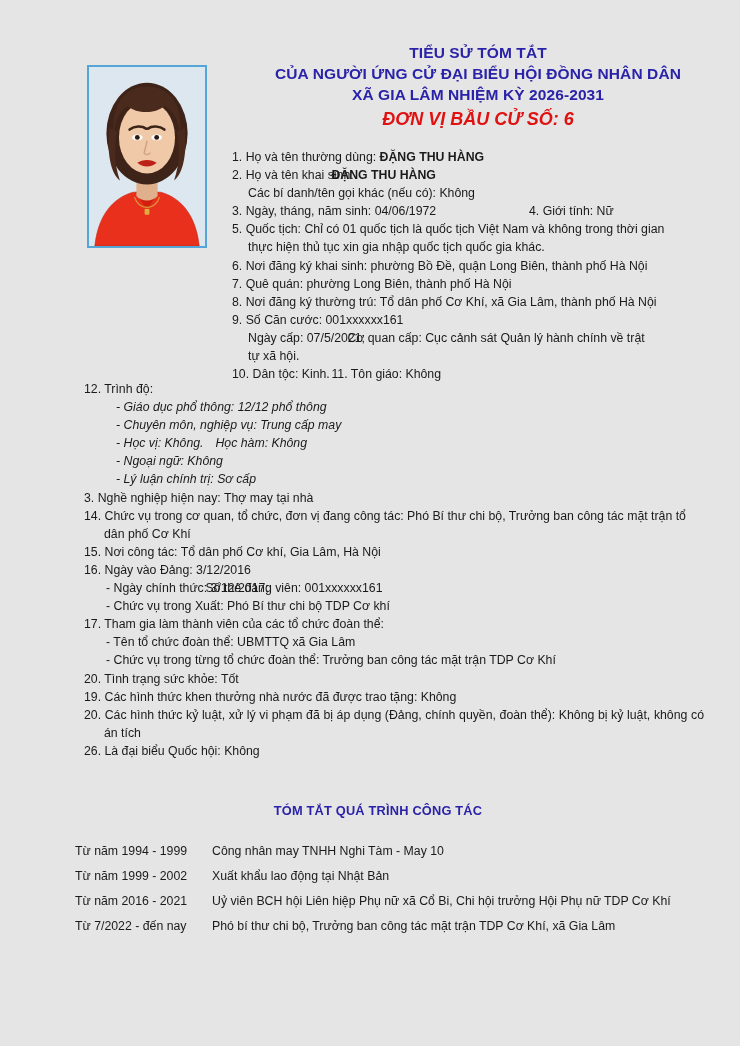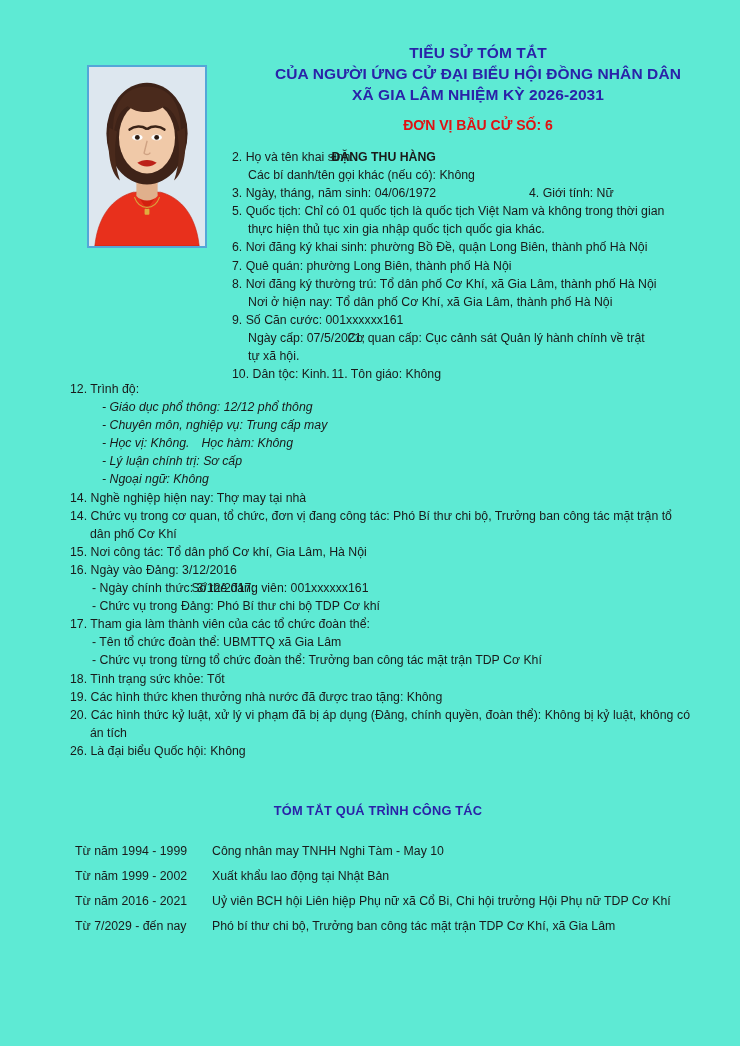--- a/index.html
+++ b/index.html
@@ -13,21 +13,21 @@
     position: relative;
     font-family: "Liberation Sans", sans-serif;
     color: #1a1a1a;
     overflow: hidden;
   }
 
   .page {
     position: relative;
     width: 740px;
     height: 1046px;
-    background: #5eead4;
+    background: #e5e5e5;
   }
 
   
   .title-block {
     position: absolute;
     left: 228px;
     top: 42px;
     width: 500px;
     text-align: center;
   }
@@ -35,24 +35,25 @@
     color: #2a22a8;
     font-weight: bold;
     font-size: 15.5px;
     line-height: 21px;
     letter-spacing: 0.1px;
     white-space: nowrap;
   }
   .subtitle-line {
     color: #e01111;
     font-weight: bold;
-    font-size: 14px;
+    font-size: 18px;
     line-height: 21px;
-    margin-top: 10px;
-    white-space: nowrap;
+    margin-top: 4px;
+    white-space: nowrap;
+    font-style: italic;
   }
 
   
   .photo-frame {
     position: absolute;
     left: 87px;
     top: 65px;
     width: 120px;
     height: 183px;
     border: 2px solid #54a6d8;
@@ -64,21 +65,21 @@
 
   
   .body-right {
     position: absolute;
     left: 232px;
     top: 148px;
     width: 455px;
   }
   .body-full {
     position: absolute;
-    left: 70px;
+    left: 84px;
     top: 380px;
     width: 620px;
   }
   .line {
     font-size: 12.3px;
     line-height: 18.1px;
     color: #1a1a1a;
     white-space: nowrap;
   }
   .line.wrap { white-space: normal; }
@@ -168,70 +169,73 @@
 
       <path d="M50 98 C55 94 65 94 70 98 C65 103 55 103 50 98 Z" fill="#bc2018"></path>
 
       <path d="M47 133 C52 147 68 147 73 133" stroke="#d8a23c" stroke-width="1.2" fill="none"></path>
       <rect x="57.5" y="145" width="5" height="6" rx="1" fill="#e0ac3e"></rect>
     </svg>
   </div>
 
   <div class="body-right">
     <div class="line">
+      <span>1. Họ và tên thường dùng:</span>
+      <span class="bold">ĐẶNG THU HÀNG</span>
+    </div>
+    <div class="line">
       <span class="tab-c">2. Họ và tên khai sinh:</span>
       <span class="bold">ĐẶNG THU HÀNG</span>
     </div>
     <div class="line ind1">Các bí danh/tên gọi khác (nếu có): Không</div>
     <div class="line">
       <span>3. Ngày, tháng, năm sinh: 04/06/1972</span>
       <span class="tab-b"></span>
       <span>4. Giới tính: Nữ</span>
     </div>
     <div class="line">5. Quốc tịch: Chỉ có 01 quốc tịch là quốc tịch Việt Nam và không trong thời gian</div>
     <div class="line ind1">thực hiện thủ tục xin gia nhập quốc tịch quốc gia khác.</div>
     <div class="line">6. Nơi đăng ký khai sinh: phường Bồ Đề, quận Long Biên, thành phố Hà Nội</div>
     <div class="line">7. Quê quán:  phường Long Biên, thành phố Hà Nội</div>
     <div class="line">8. Nơi đăng ký thường trú: Tổ dân phố Cơ Khí, xã Gia Lâm, thành phố Hà Nội</div>
-    <div class="line ind1">Nơi ở hiện nay: Tổ dân phố Cơ Khí, xã Gia Lâm, thành phố Hà Nội</div>
     <div class="line">9. Số Căn cước: 001xxxxxx161</div>
     <div class="line ind1">
       <span class="tab-c">Ngày cấp: 07/5/2021;</span>
       <span>Cơ quan cấp: Cục cảnh sát Quản lý hành chính về trật</span>
     </div>
     <div class="line ind1">tự xã hội.</div>
     <div class="line">
       <span class="tab-c">10. Dân tộc: Kinh.</span>
       <span>11. Tôn giáo: Không</span>
     </div>
   </div>
 
   <div class="body-full">
     <div class="line">12. Trình độ:</div>
     <div class="line ind3">- Giáo dục phổ thông: 12/12 phổ thông</div>
     <div class="line ind3">- Chuyên môn, nghiệp vụ: Trung cấp may</div>
     <div class="line ind3">
       <span class="tab-c">- Học vị: Không.</span>
       <span>Học hàm: Không</span>
     </div>
+    <div class="line ind3">- Ngoại ngữ: Không</div>
     <div class="line ind3">- Lý luận chính trị: Sơ cấp</div>
-    <div class="line ind3">- Ngoại ngữ: Không</div>
-    <div class="line">14. Nghề nghiệp hiện nay: Thợ may tại nhà</div>
+    <div class="line">3. Nghề nghiệp hiện nay: Thợ may tại nhà</div>
     <div class="line wrap hang2">14. Chức vụ trong cơ quan, tổ chức, đơn vị đang công tác: Phó Bí thư chi bộ, Trưởng ban công tác mặt trận tổ dân phố Cơ Khí</div>
     <div class="line">15. Nơi công tác: Tổ dân phố Cơ khí, Gia Lâm, Hà Nội</div>
     <div class="line">16. Ngày vào Đảng: 3/12/2016</div>
     <div class="line ind2">
       <span class="tab-c">- Ngày chính thức: 3/12/2017;</span>
       <span>Số thẻ đảng viên: 001xxxxxx161</span>
     </div>
-    <div class="line ind2">- Chức vụ trong Đảng: Phó Bí thư chi bộ TDP Cơ khí</div>
+    <div class="line ind2">- Chức vụ trong Xuất: Phó Bí thư chi bộ TDP Cơ khí</div>
     <div class="line">17. Tham gia làm thành viên của các tổ chức đoàn thể:</div>
     <div class="line ind2">- Tên tổ chức đoàn thể: UBMTTQ xã Gia Lâm</div>
     <div class="line ind2">- Chức vụ trong từng tổ chức đoàn thể: Trưởng ban công tác mặt trận TDP Cơ Khí</div>
-    <div class="line">18. Tình trạng sức khỏe: Tốt</div>
+    <div class="line">20. Tình trạng sức khỏe: Tốt</div>
     <div class="line">19. Các hình thức khen thưởng nhà nước đã được trao tặng: Không</div>
     <div class="line justify hang2">20. Các hình thức kỷ luật, xử lý vi phạm đã bị áp dụng (Đảng, chính quyền, đoàn thể): Không bị kỷ luật, không có án tích</div>
     <div class="line">26. Là đại biểu Quốc hội: Không</div>
   </div>
 
   <div class="work-heading">TÓM TẮT QUÁ TRÌNH CÔNG TÁC</div>
   <table class="work-table">
     <tbody>
       <tr>
         <td class="period">Từ năm 1994 - 1999</td>
@@ -239,19 +243,19 @@
       </tr>
       <tr>
         <td class="period">Từ năm 1999 - 2002</td>
         <td>Xuất khẩu lao động tại Nhật Bản</td>
       </tr>
       <tr>
         <td class="period">Từ năm 2016 - 2021</td>
         <td>Uỷ viên BCH hội Liên hiệp Phụ nữ xã Cổ Bi, Chi hội trưởng Hội Phụ nữ TDP Cơ Khí</td>
       </tr>
       <tr>
-        <td class="period">Từ 7/2029 - đến nay</td>
+        <td class="period">Từ 7/2022 - đến nay</td>
         <td>Phó bí thư chi bộ, Trưởng ban công tác mặt trận TDP Cơ Khí, xã Gia Lâm</td>
       </tr>
     </tbody>
   </table>
 
 </div>
 
 </body></html>

